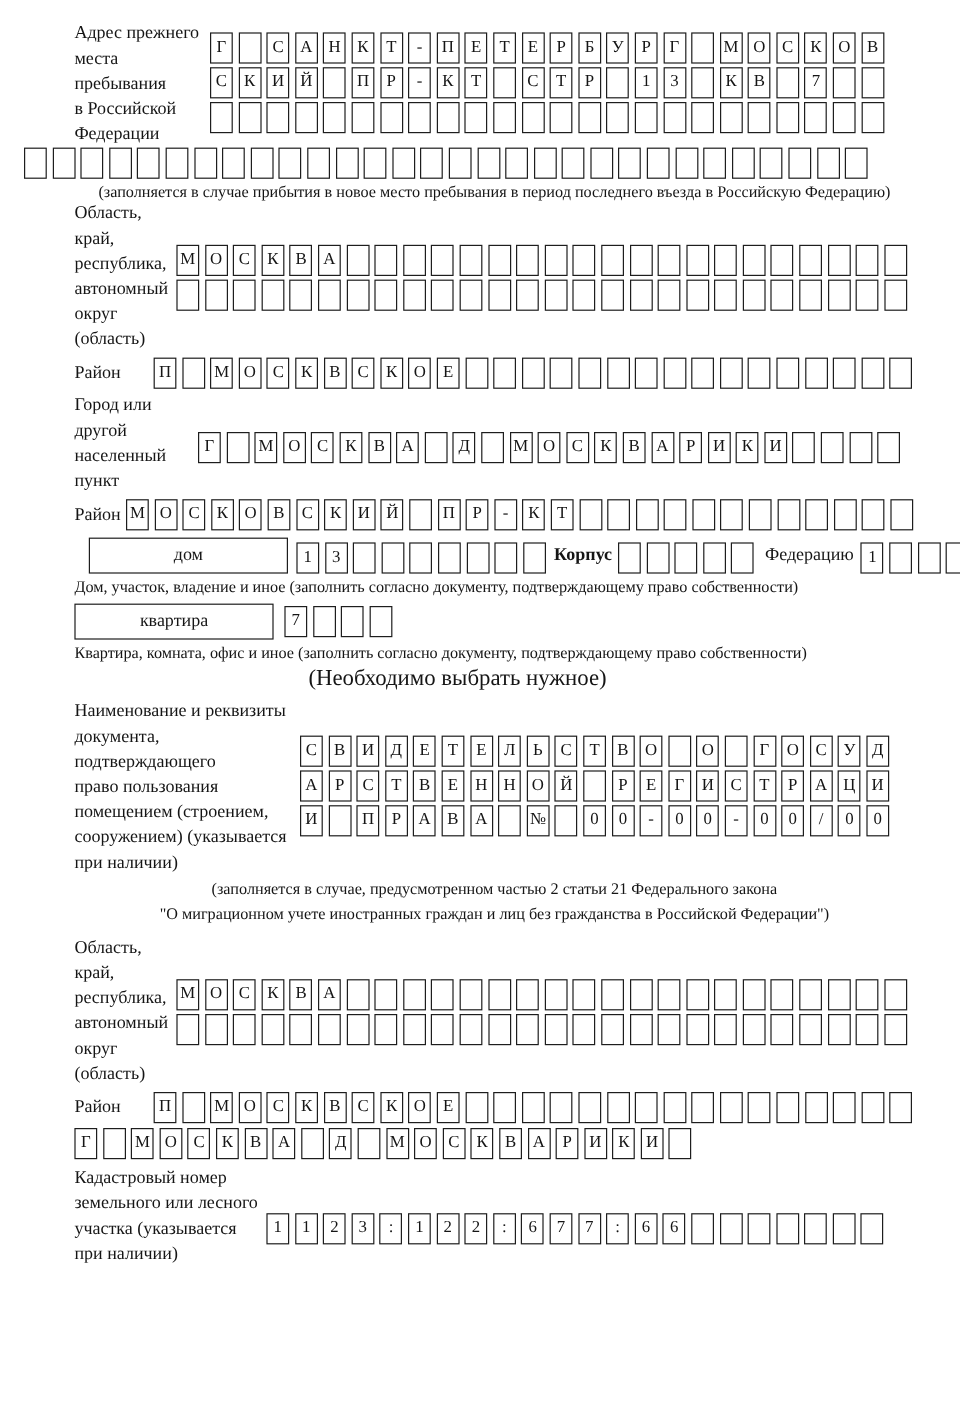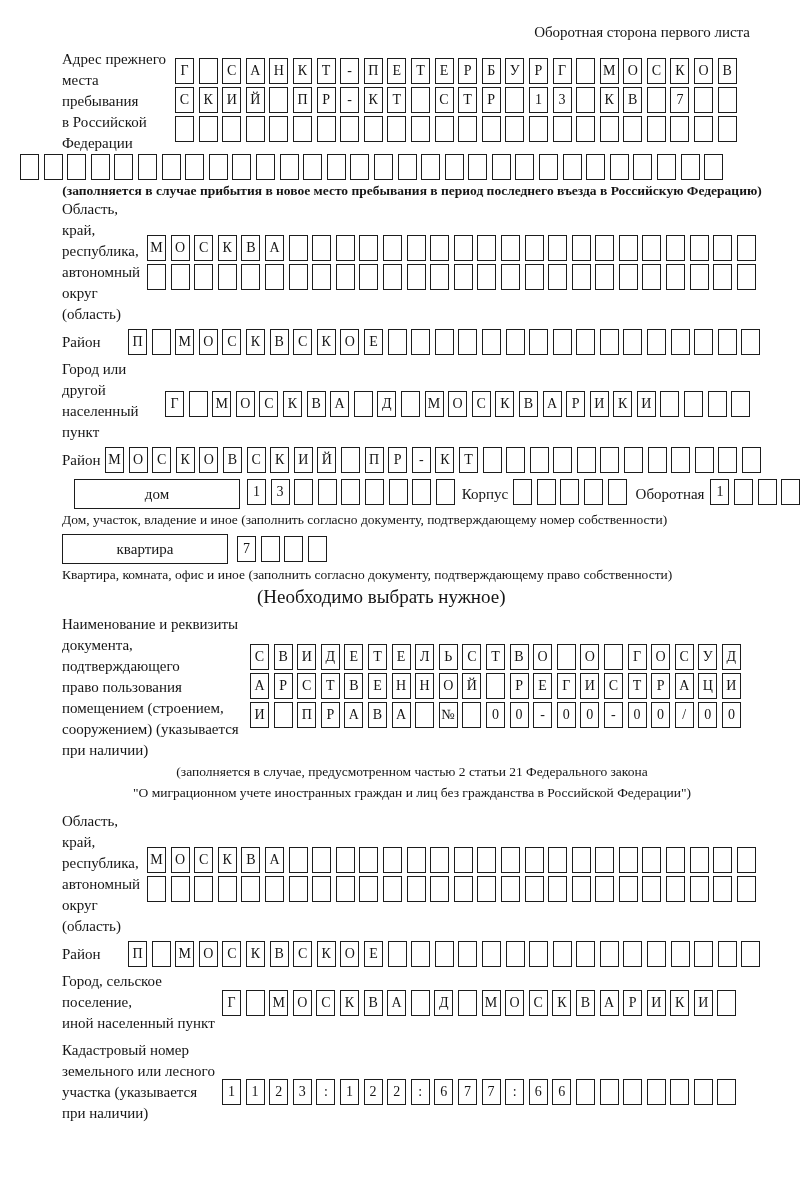--- a/index.html
+++ b/index.html
@@ -15,21 +15,21 @@
   .cells { display:flex; gap:4.6px; flex:none; }
   .cell { flex:none; box-sizing:border-box; width:19px; height:26px; border:1.6px solid #1d1d1d;
           display:flex; align-items:center; justify-content:center;
           font-size:14px; font-family:"Liberation Serif", serif; }
   .grid-rows .cells { margin-bottom:3px; }
 
   
   .addr-label { width:113px; }
   .full-row { margin-left:-42px; margin-top:0px; }
   .note { font-size:13.5px; margin-top:3px; }
-  .note.center { text-align:center;font-weight:bold; }
+  .note.center { text-align:center; }
 
   .sec-title { text-align:center; font-weight:bold; font-size:15.5px; margin:10px 0 8px 0; }
 
   .w85  { width:85px; }
   .w66  { width:66px; }
   .w103 { width:103px; }
   .w43  { width:43px; }
   .w160 { width:160px; }
   .w188 { width:188px; }
 
@@ -49,21 +49,20 @@
   .subnote { font-size:19px; margin:3px 0 6px 195px; }
 
   .center-title { text-align:center; font-weight:bold; font-size:15px; margin:14px 0 6px 0; }
   .center-note { text-align:center; font-size:13.5px; line-height:21px; }
 </style>
 </head>
 <body>
 
 <div class="page">
 
-  <div class="side-note">Оборотная сторона первого листа</div>
 
   <div class="row mt8">
     <div class="label lines addr-label">Адрес прежнего
 места пребывания
 в Российской
 Федерации</div>
     <div class="grid-rows">
       <div class="cells">
           <div class="cell">Г</div>
           <div class="cell"></div>
@@ -336,50 +335,50 @@
         <div class="cell"></div>
         <div class="cell"></div>
         <div class="cell"></div>
         <div class="cell"></div>
         <div class="cell"></div>
         <div class="cell"></div>
         <div class="cell"></div>
       </div>
   </div>
 
-  <div class="row mt6" style="align-items:flex-start;padding-left:12px;">
+  <div class="row mt6" style="align-items:flex-end;padding-left:12px;">
     <div class="labelbox">дом</div>
     <div class="cells" style="margin-left:7px;">
         <div class="cell">1</div>
         <div class="cell">3</div>
         <div class="cell"></div>
         <div class="cell"></div>
         <div class="cell"></div>
         <div class="cell"></div>
         <div class="cell"></div>
         <div class="cell"></div>
         <div class="cell"></div>
       </div>
-    <div class="inline-lbl" style="margin-left:7px;">Корпус</div>
+    <div class="inline-lbl" style="margin-left:7px;font-weight:bold;">Корпус</div>
     <div class="cells" style="margin-left:5px;">
         <div class="cell"></div>
         <div class="cell"></div>
         <div class="cell"></div>
         <div class="cell"></div>
         <div class="cell"></div>
       </div>
-    <div class="inline-lbl" style="margin-left:9px;">Оборотная</div>
+    <div class="inline-lbl" style="margin-left:9px;">Федерацию</div>
     <div class="cells" style="margin-left:6px;">
         <div class="cell">1</div>
         <div class="cell"></div>
         <div class="cell"></div>
         <div class="cell"></div>
       </div>
   </div>
-  <div class="note">Дом, участок, владение и иное (заполнить согласно документу, подтверждающему номер собственности)</div>
+  <div class="note">Дом, участок, владение и иное (заполнить согласно документу, подтверждающему право собственности)</div>
 
   <div class="row mt6" style="align-items:center;">
     <div class="labelbox">квартира</div>
     <div class="cells" style="margin-left:9px;">
         <div class="cell">7</div>
         <div class="cell"></div>
         <div class="cell"></div>
         <div class="cell"></div>
       </div>
   </div>
@@ -562,22 +561,20 @@
         <div class="cell"></div>
         <div class="cell"></div>
         <div class="cell"></div>
         <div class="cell"></div>
         <div class="cell"></div>
         <div class="cell"></div>
       </div>
   </div>
 
   <div class="row mt4">
-    <div class="label lines w160">Город, сельское поселение,
-иной населенный пункт</div>
     <div class="cells">
         <div class="cell">Г</div>
         <div class="cell"></div>
         <div class="cell">М</div>
         <div class="cell">О</div>
         <div class="cell">С</div>
         <div class="cell">К</div>
         <div class="cell">В</div>
         <div class="cell">А</div>
         <div class="cell"></div>

